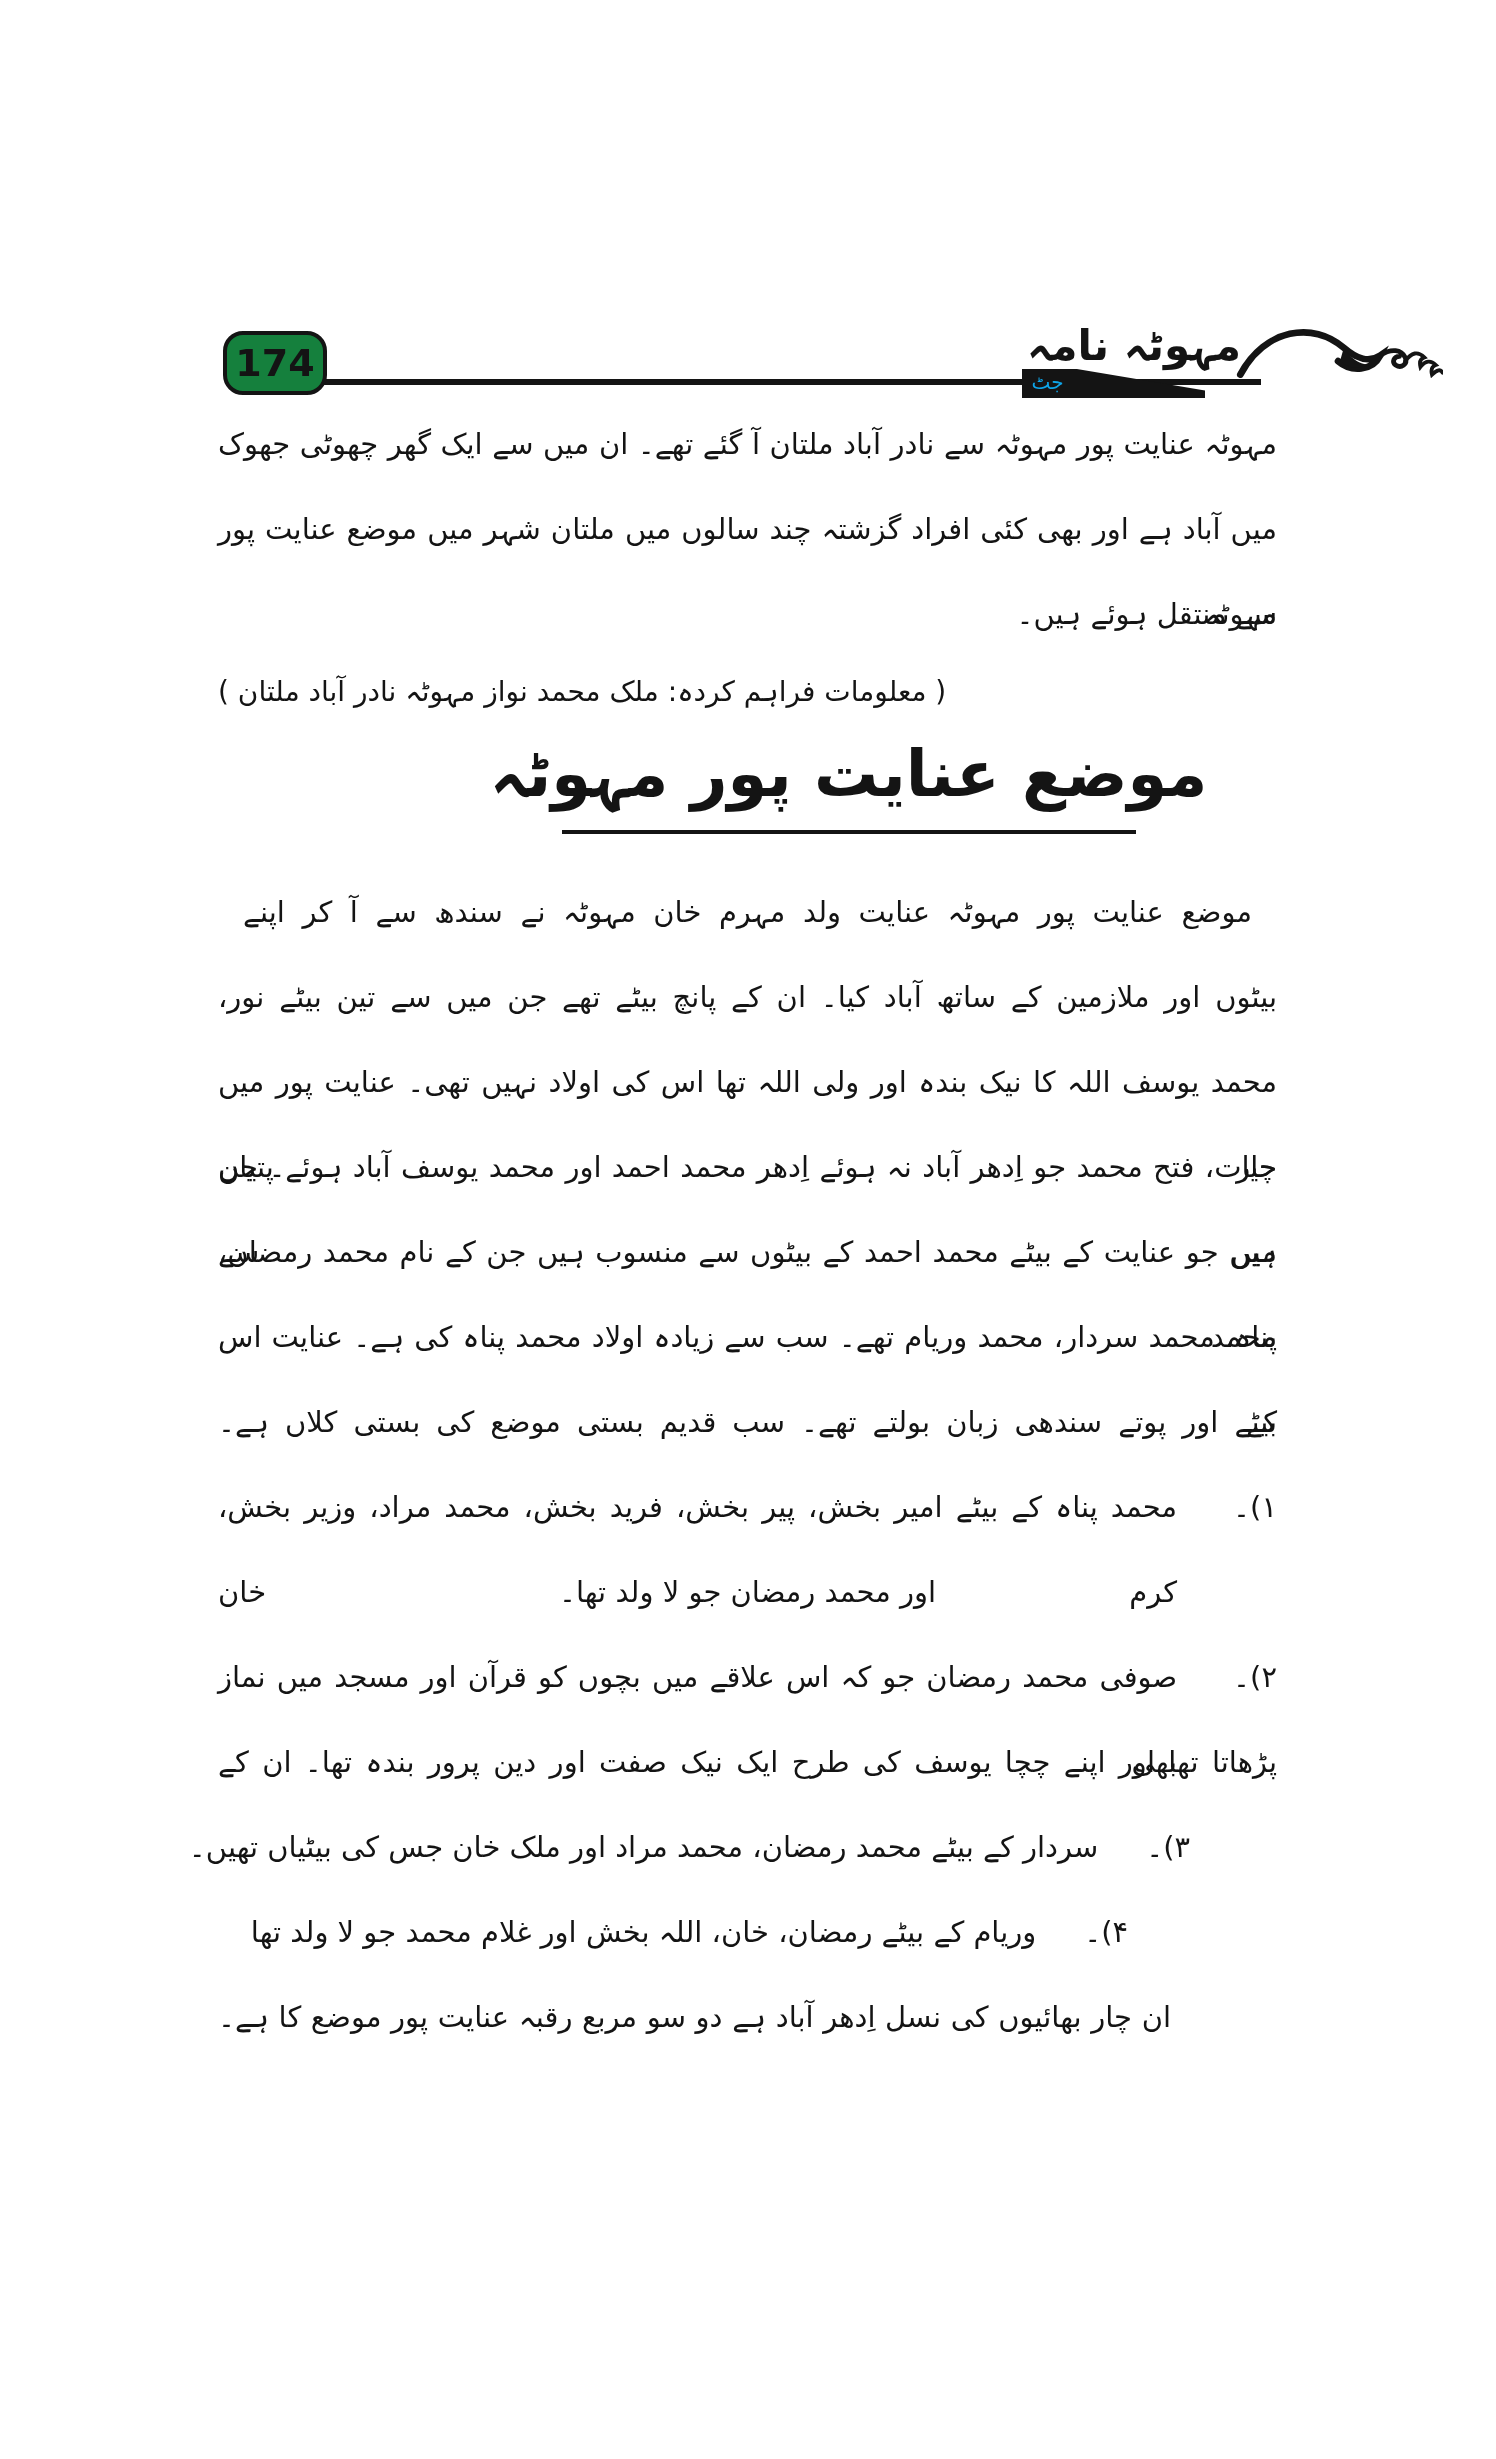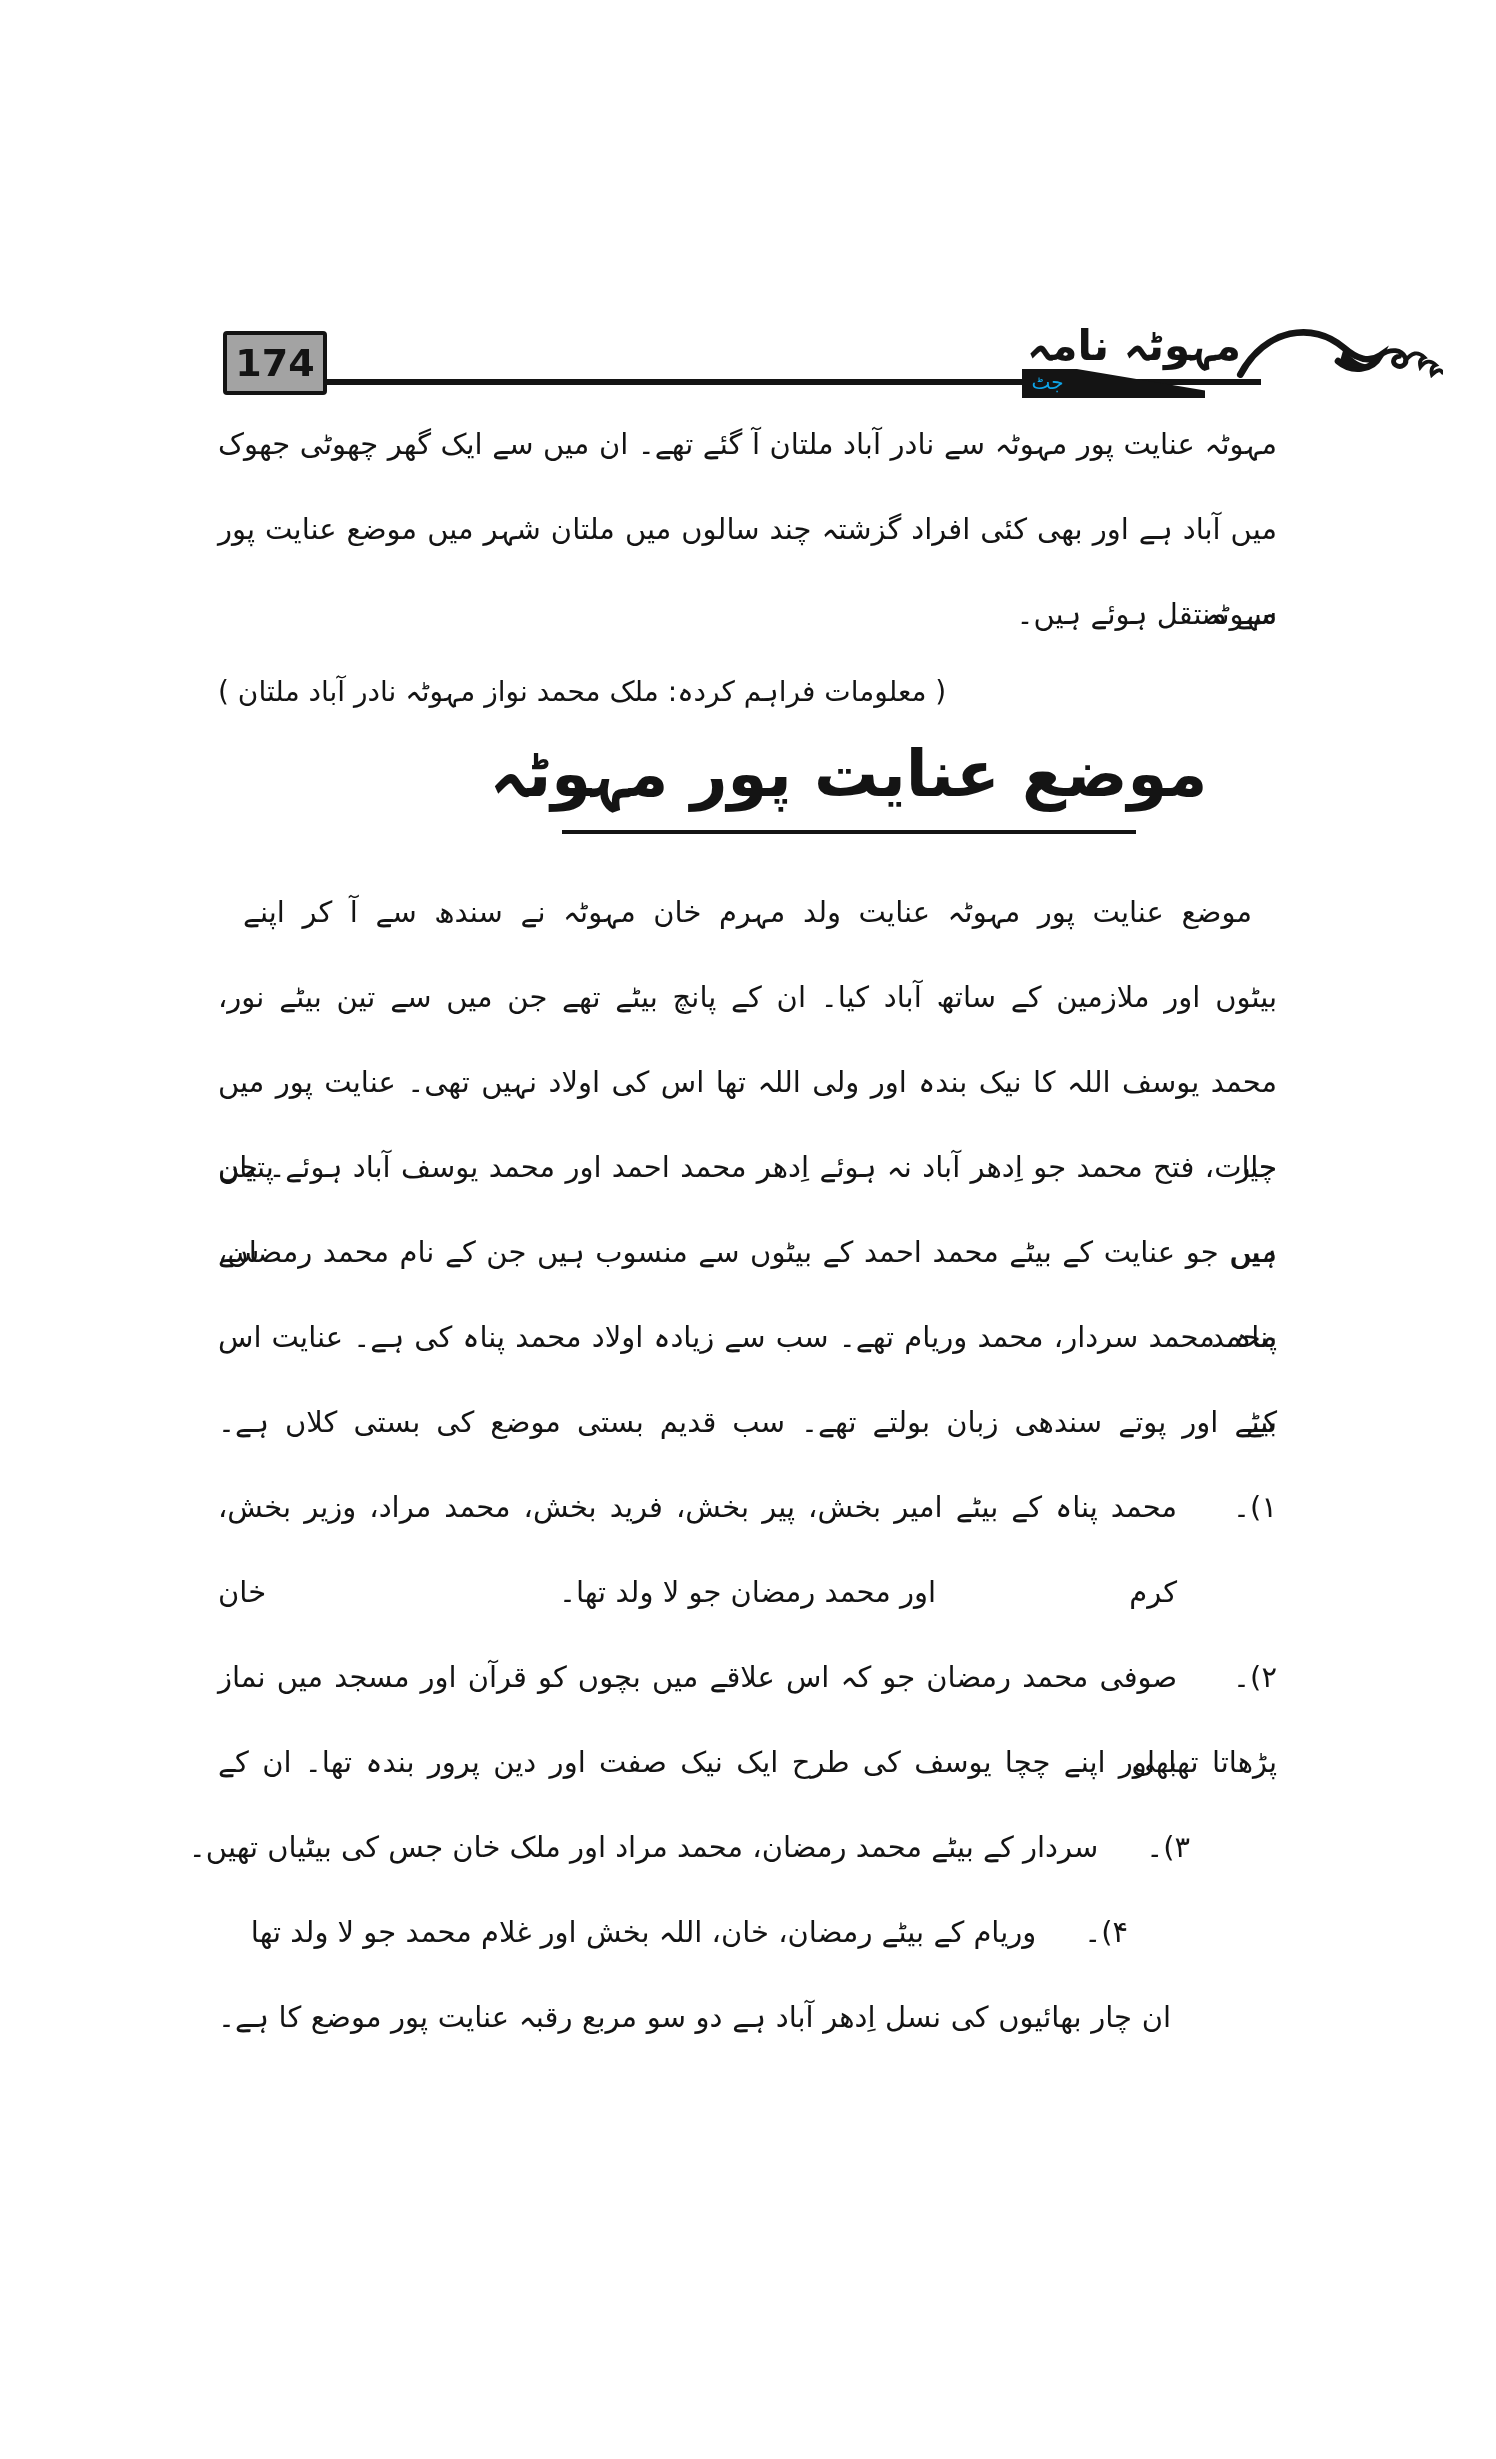--- a/index.html
+++ b/index.html
@@ -8,23 +8,23 @@
     width:1497px;height:2459px;
     background:#ffffff;
     font-family:"DejaVu Sans",sans-serif;
     color:#141414;
     direction:rtl;
     overflow:hidden;
   }
   
   .pagenum-box{
     position:absolute;left:224px;top:331px;width:96px;height:56px;
-    border:4.8px solid #141414;border-radius:4px;
+    border:4.8px solid #141414;border-radius:20px;
     display:flex;align-items:center;justify-content:center;
-    font-size:38px;font-weight:bold;direction:ltr;background:#a3a3a3;z-index:3;
+    font-size:38px;font-weight:bold;direction:ltr;background:#15803d;z-index:3;
   }
   .header-rule{
     position:absolute;left:320px;top:379px;width:942px;height:5.8px;
     background:#141414;z-index:1;
   }
   .book-title{
     position:absolute;left:1036px;top:317px;width:206px;height:58px;
     font-size:42px;font-weight:bold;line-height:58px;text-align:center;
     white-space:nowrap;z-index:2;
   }

